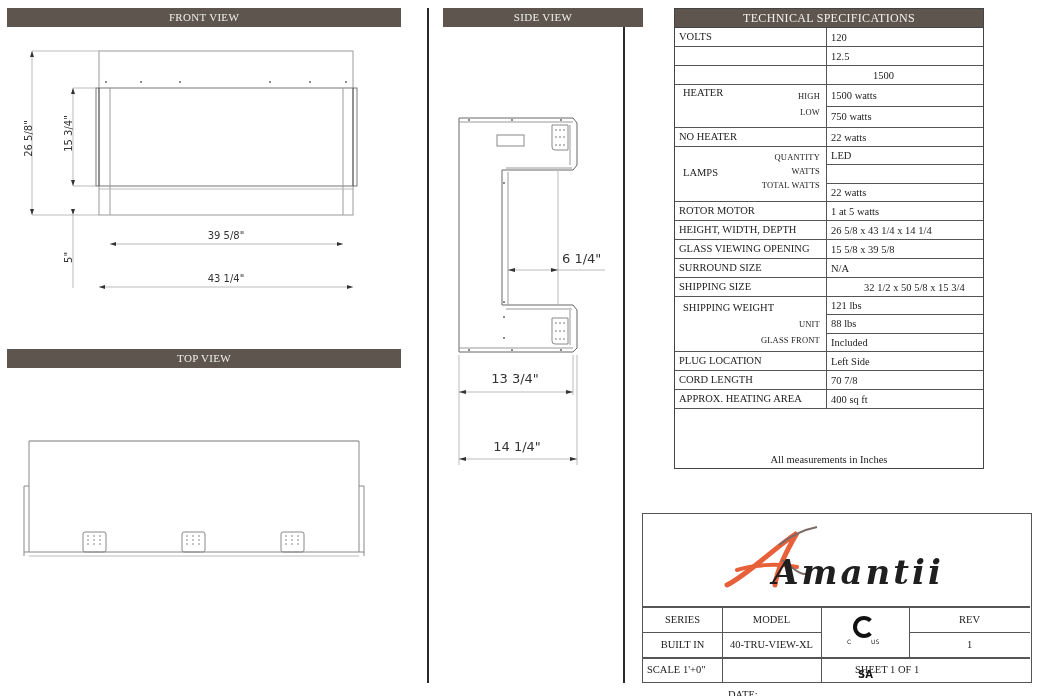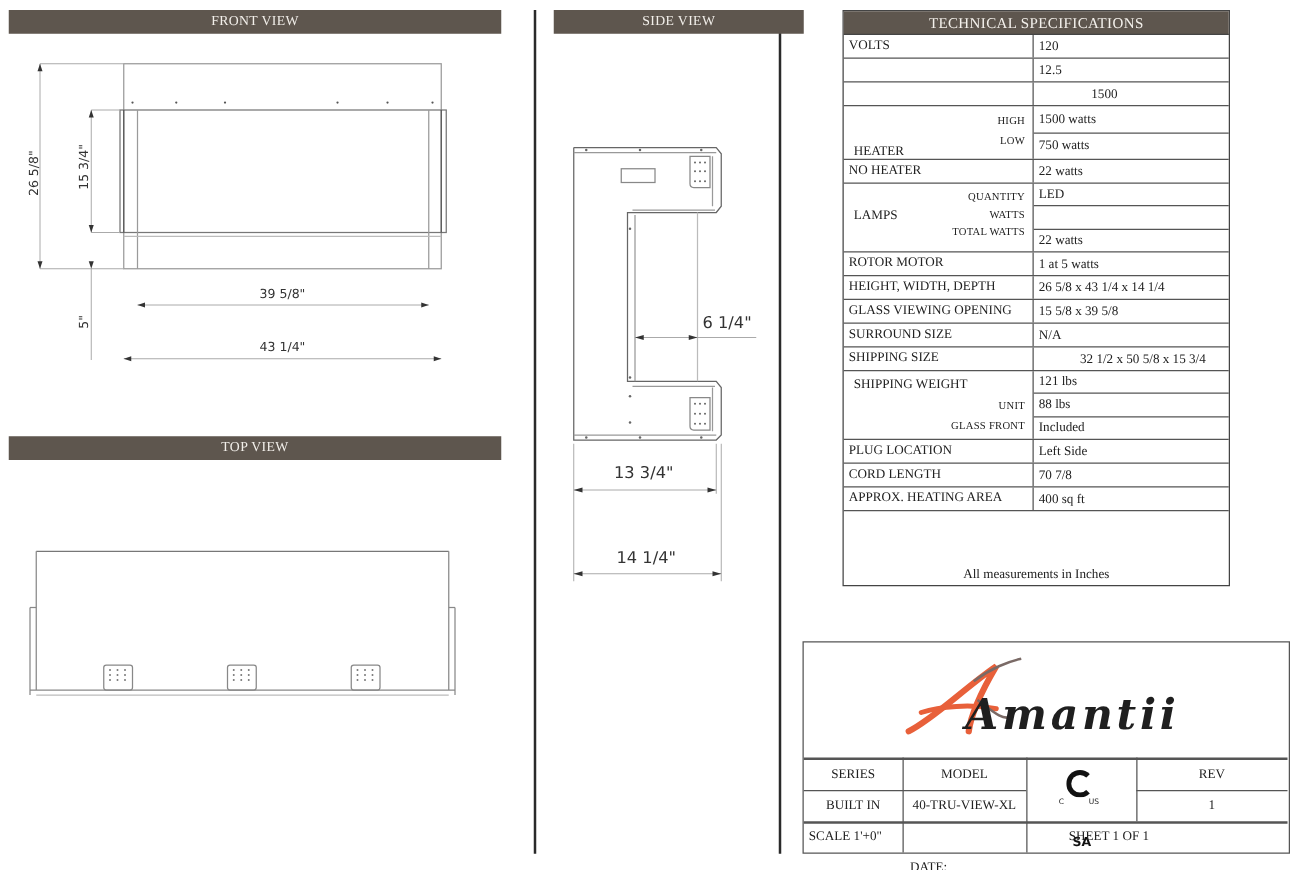--- a/index.html
+++ b/index.html
@@ -219,21 +219,21 @@
       </div>
   </div>
   <div class="spec-row" style="height:18px;gap:42px;">
     <div class="spec-label"></div>
     <div class="spec-vals">
         <div class="spec-val">1500</div>
       </div>
   </div>
   <div class="spec-row" style="height:42px;">
     <div class="spec-label">
-      <span class="abs" style="left:8px;top:31px;text-align:right;">HEATER</span>
+      <span class="abs" style="left:8px;top:2px;text-align:right;">HEATER</span>
       <span class="sub" style="top:6px;">HIGH</span>
       <span class="sub" style="top:22px;">LOW</span>
     </div>
     <div class="spec-vals">
       <div class="spec-val">1500 watts</div>
       <div class="spec-val">750 watts</div>
     </div>
   </div>
   <div class="spec-row" style="height:18px;">
     <div class="spec-label" style="line-height:18px;">NO HEATER</div>

